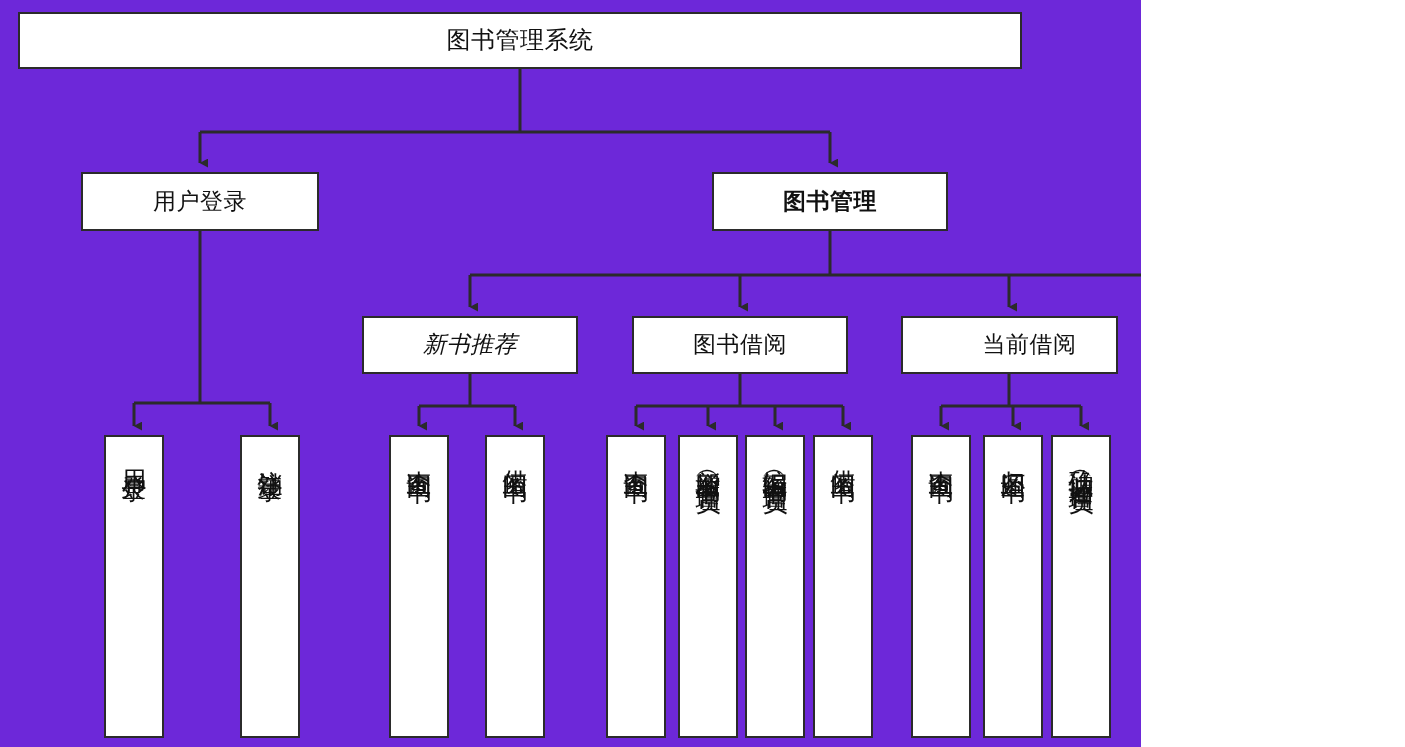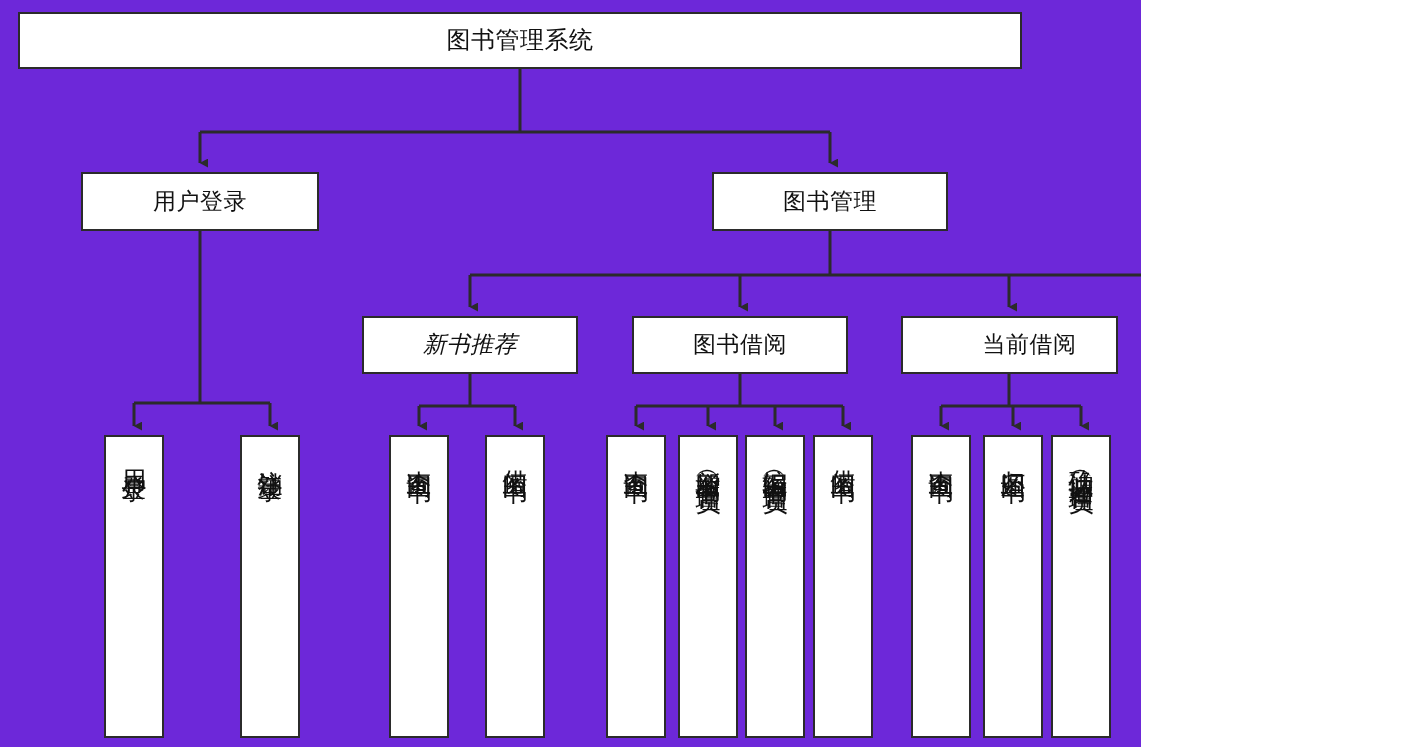--- a/index.html
+++ b/index.html
@@ -122,21 +122,21 @@
     </g>
   </svg>
 
   <div class="node horiz root" style="left:18px; top:12px; width:1004px; height:57px;">
     <span class="lbl">图书管理系统</span>
   </div>
 
   <div class="node horiz" style="left:81px; top:172px; width:238px; height:59px;">
     <span class="lbl">用户登录</span>
   </div>
-  <div class="node horiz" style="left:712px; top:172px; width:236px; height:59px;">
+  <div class="node horiz" style="left:712px; top:172px; width:236px; height:59px;font-weight:bold;">
     <span class="lbl">图书管理</span>
   </div>
 
   <div class="node horiz" style="left:362px; top:316px; width:216px; height:58px;font-style:italic;">
     <span class="lbl">新书推荐</span>
   </div>
   <div class="node horiz" style="left:632px; top:316px; width:216px; height:58px;">
     <span class="lbl">图书借阅</span>
   </div>
   <div class="node horiz" style="left:901px; top:316px; width:217px; height:58px;padding-left:40px;">

